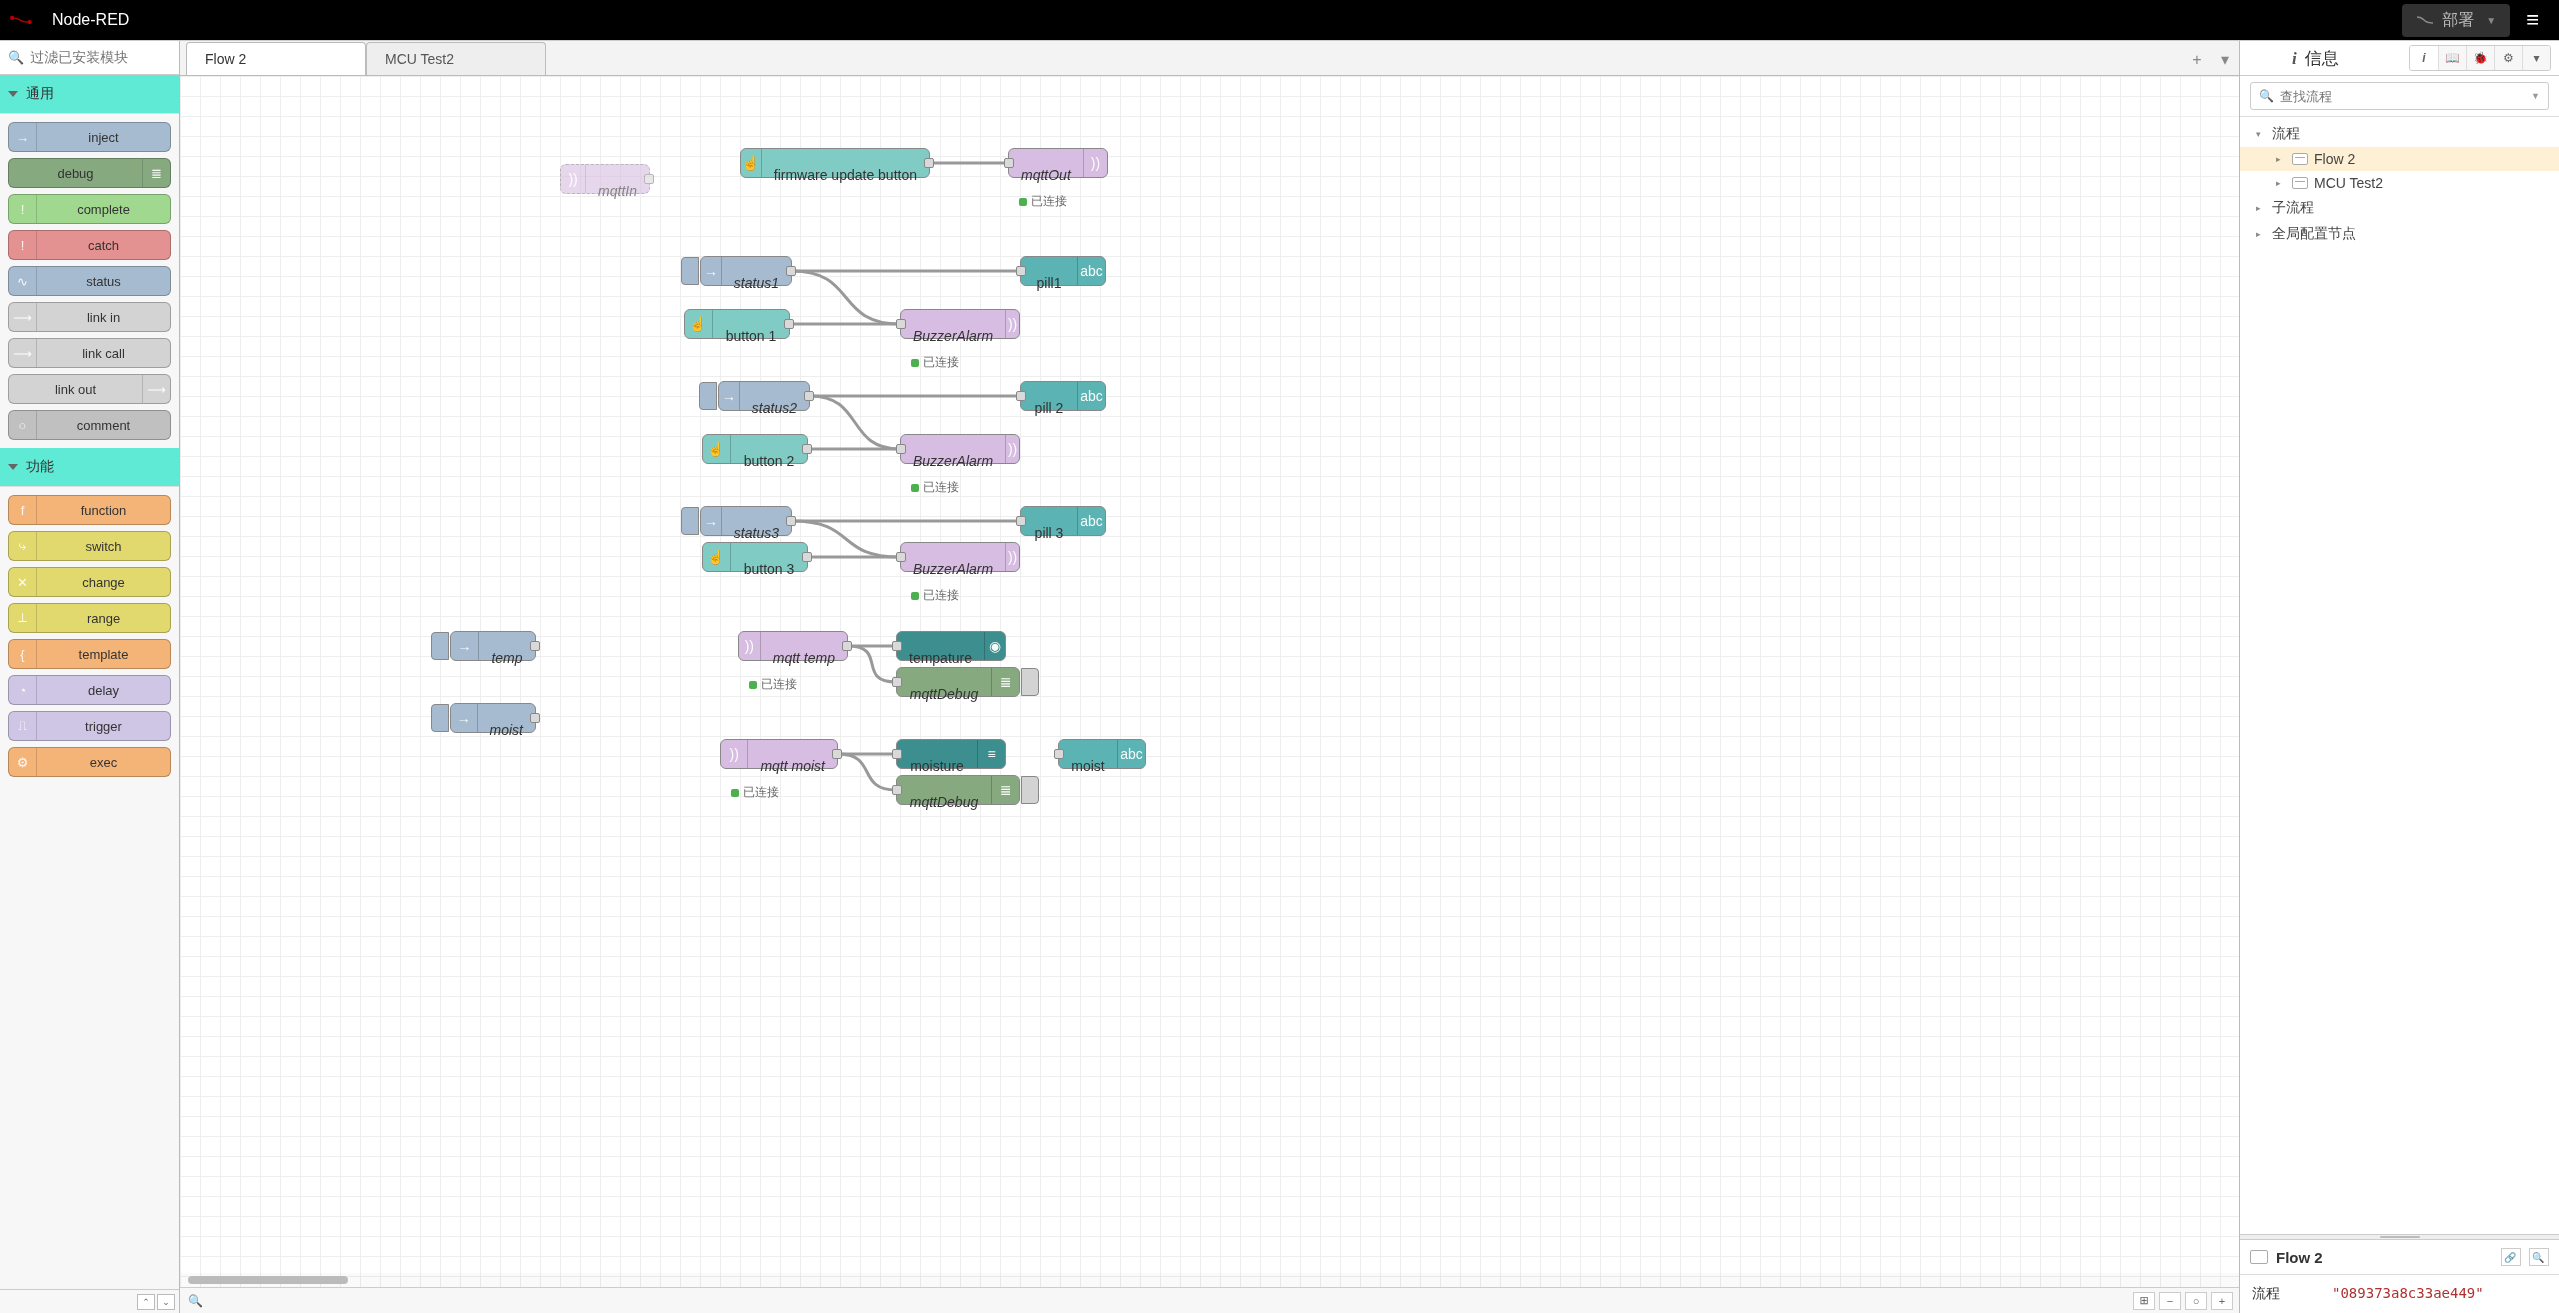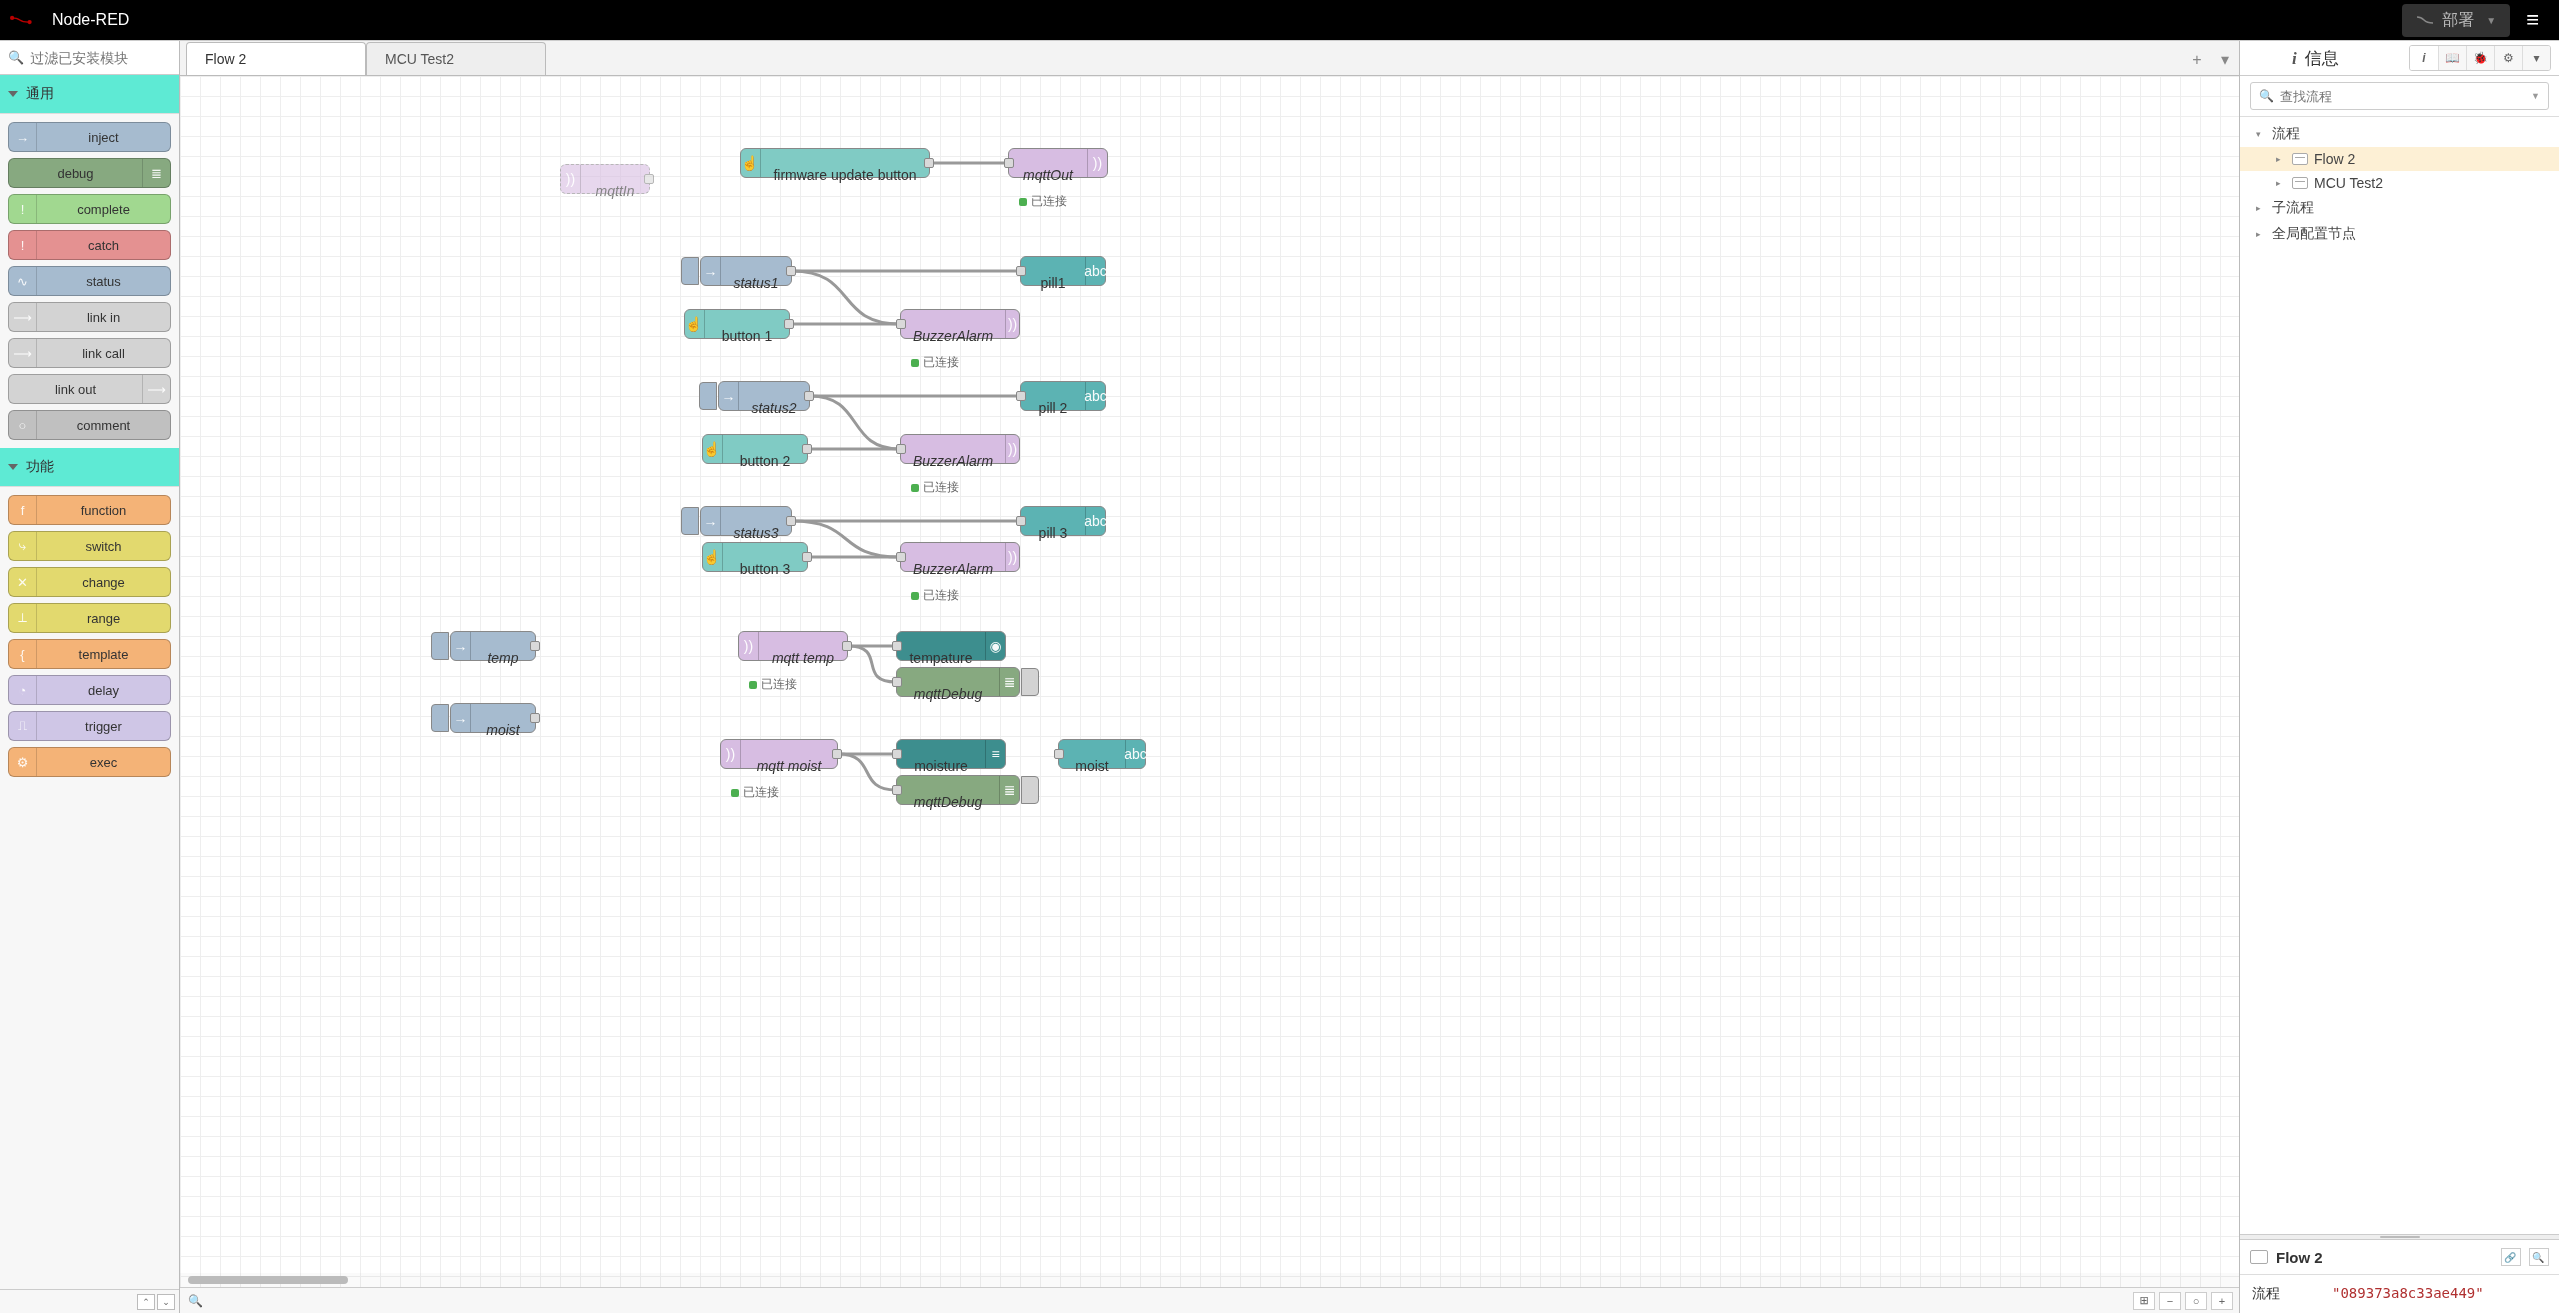--- a/index.html
+++ b/index.html
@@ -13,21 +13,21 @@
 .deploy-btn { background: #323232; color: #bbb; padding: 6px 14px; border-radius: 4px; display: flex; align-items: center; gap: 8px; margin-right: 6px; cursor: pointer; }
 .deploy-btn .arrow { margin-left: 4px; font-size: 10px; color: #888; }
 .menu-btn { color: #fff; font-size: 22px; padding: 4px 10px; cursor: pointer; }
 
 
 .main { flex: 1; display: flex; overflow: hidden; border-top: 1px solid #ccc; }
 
 
 .palette { width: 180px; border-right: 1px solid #bbb; display: flex; flex-direction: column; background: #f7f7f7; }
 .palette-search { height: 34px; border-bottom: 1px solid #ccc; display: flex; align-items: center; padding: 0 8px; background: #fff; }
-.palette-search input { border: none; outline: none; font-size: 14px; flex: 1; background: transparent; }
+.palette-search input { border: none; outline: none; font-size: 14px; flex: 1; background: transparent; font-family: Liberation Mono, monospace; }
 .palette-search .search-icon { color: #999; margin-right: 6px; font-size: 13px; }
 .palette-scroll { flex: 1; overflow-y: auto; overflow-x: hidden; padding-bottom: 8px; }
 .palette-cat { font-size: 14px; color: #333; padding: 10px 10px 10px 26px; position: relative; cursor: pointer; border-bottom: 1px solid #ddd; background: #5eead4; }
 .palette-cat::before { content: ""; position: absolute; left: 10px; top: 50%; width: 0; height: 0; border-left: 6px solid #666; border-top: 5px solid transparent; border-bottom: 5px solid transparent; transform: translateY(-50%) rotate(90deg); }
 .palette-items { padding: 8px 8px; display: flex; flex-direction: column; gap: 6px; }
 .p-node { height: 30px; border-radius: 6px; display: flex; align-items: center; font-size: 13px; color: #333; border: 1px solid rgba(0,0,0,0.25); position: relative; cursor: grab; }
 .p-node .pn-icon { width: 28px; height: 100%; display: flex; align-items: center; justify-content: center; border-right: 1px solid rgba(0,0,0,0.15); color: rgba(255,255,255,0.9); font-size: 13px; }
 .p-node .pn-icon-right { border-right: none; border-left: 1px solid rgba(0,0,0,0.15); margin-left: auto; }
 .p-node .pn-label { flex: 1; text-align: center; padding: 0 4px; }
 .c-blue   { background: #a6bbcf; }
@@ -55,21 +55,21 @@
 .tabs-spacer { flex: 1; }
 .tab-plus, .tab-menu { width: 28px; text-align: center; color: #888; font-size: 16px; cursor: pointer; padding-bottom: 6px; }
 
 .canvas-wrap { flex: 1; position: relative; overflow: hidden; }
 .canvas { position: absolute; inset: 0; overflow: auto; }
 .grid-bg { position: absolute; top: 0; left: 0; width: 5000px; height: 3000px;
   background-image: linear-gradient(#eee 1px, transparent 1px), linear-gradient(90deg, #eee 1px, transparent 1px);
   background-size: 20px 20px; }
 .wires { position: absolute; top: 0; left: 0; pointer-events: none; }
 .node { position: absolute; height: 30px; border: 1px solid #888; border-radius: 6px; display: flex; align-items: center; font-size: 14px; color: #333; }
-.node .n-icon { width: 20px; height: 100%; display: flex; align-items: center; justify-content: center; border-right: 1px solid rgba(0,0,0,0.2); color: rgba(255,255,255,0.95); }
+.node .n-icon { width: 28px; height: 100%; display: flex; align-items: center; justify-content: center; border-right: 1px solid rgba(0,0,0,0.2); color: rgba(255,255,255,0.95); }
 .node .n-icon-r { border-right: none; border-left: 1px solid rgba(0,0,0,0.2); }
 .node .n-label { padding: 0 12px; flex: 1; white-space: nowrap; text-align: center; margin-top: 24px; }
 .node.italic .n-label { font-style: italic; }
 .node .port { position: absolute; width: 10px; height: 10px; background: #d9d9d9; border: 1px solid #888; border-radius: 2px; top: 50%; transform: translateY(-50%); }
 .node .port.in { left: -5px; }
 .node .port.out { right: -5px; }
 .node .btn-l { position: absolute; left: -20px; top: 0; width: 18px; height: 100%; border: 1px solid #888; background: #a6bbcf; border-radius: 4px 0 0 4px; }
 .node-status { position: absolute; top: 32px; left: 10px; font-size: 12px; color: #666; display: flex; align-items: center; gap: 4px; margin-top: 12px; }
 .node-status .dot { width: 8px; height: 8px; background: #4caf50; border-radius: 2px; }
 .node.ghost { border-style: dashed; opacity: 0.6; }

